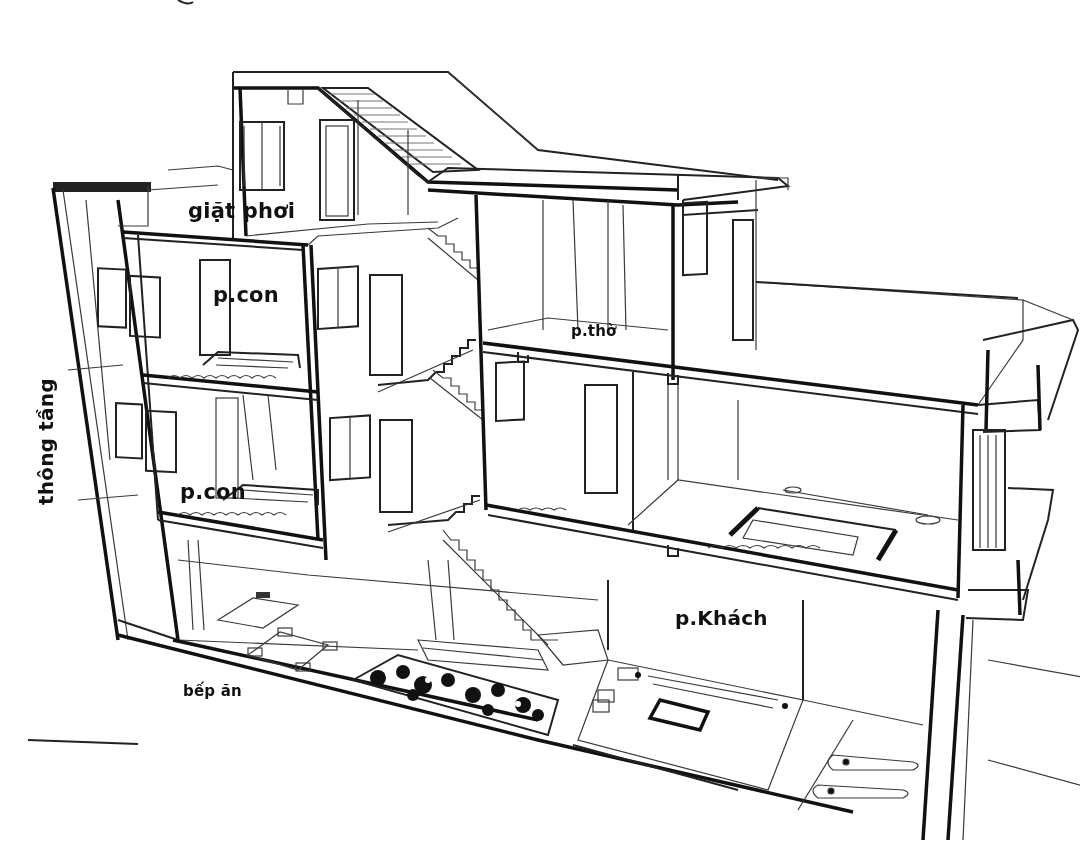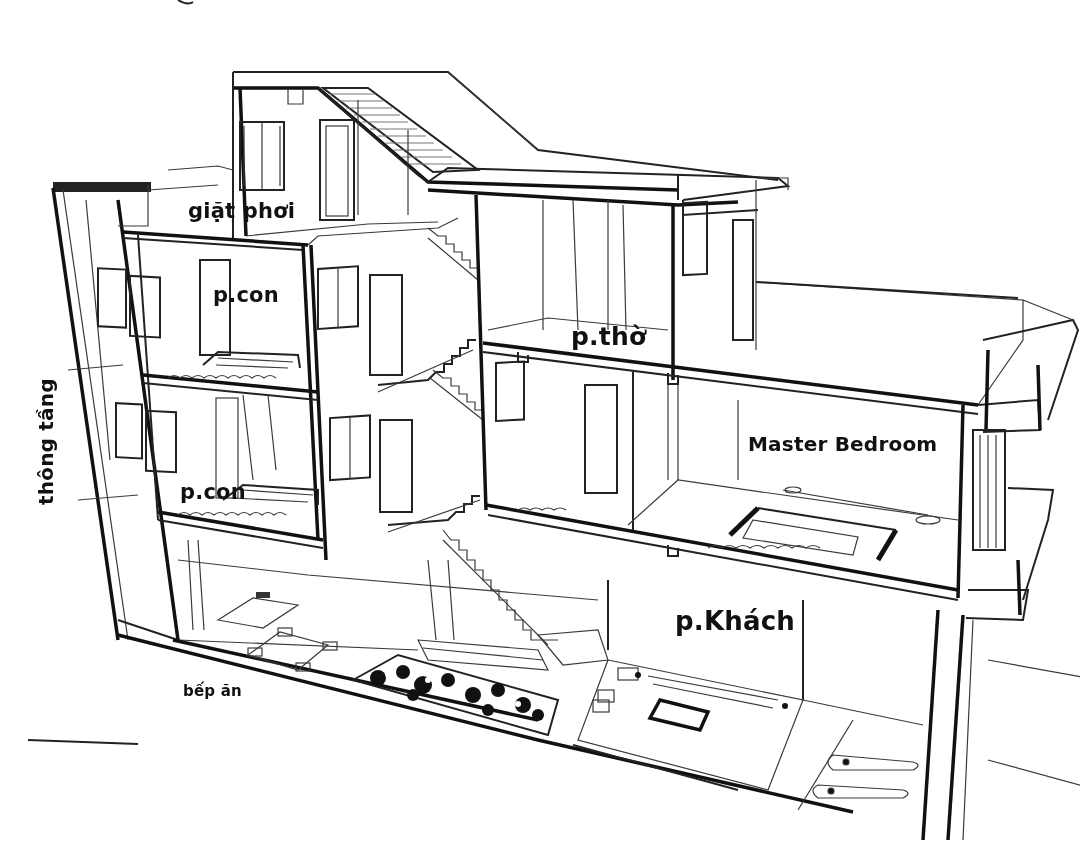--- a/index.html
+++ b/index.html
@@ -262,17 +262,16 @@
     </g>
 
     <path class="mid" d="M10 740 L120 744"></path>
   </g>
 </svg>
 
 <div class="label" style="left:170px; top:201px; font-size:21px;">giặt phơi</div>
 <div class="label" style="left:195px; top:285px; font-size:21px;">p.con</div>
 <div class="label" style="left:162px; top:482px; font-size:21px;">p.con</div>
 <div class="label label-rot" style="left:18px; top:505px; font-size:20px;">thông tầng</div>
-<div class="label" style="left:553px; top:324px; font-size:25px;text-align:center;">p.thờ</div>
-<div class="label" style="left:730px; top:434px; font-size:20px;">Master Bedroom</div>
-<div class="label" style="left:657px; top:608px; font-size:26px;">p.Khách</div>
+<div class="label" style="left:553px; top:324px; font-size:15px;text-align:center;">p.thờ</div>
+<div class="label" style="left:657px; top:608px; font-size:20px;">p.Khách</div>
 <div class="label" style="left:165px; top:684px; font-size:15px;">bếp ăn</div>
 </div>
 
 </body></html>

